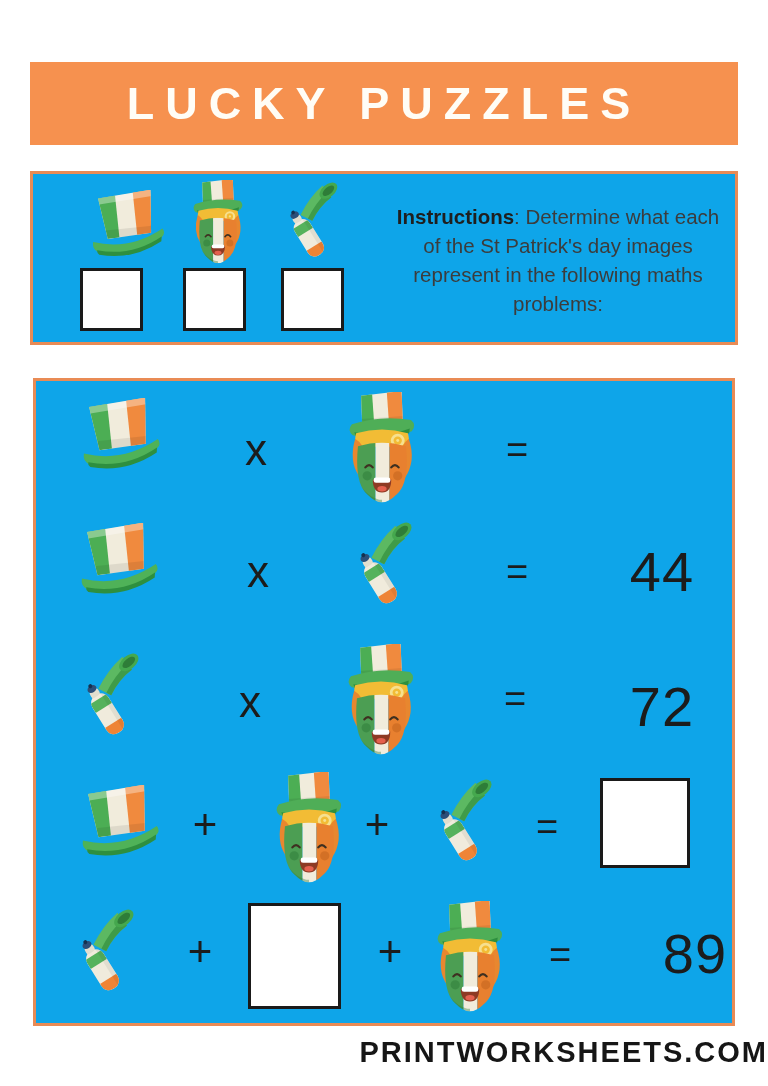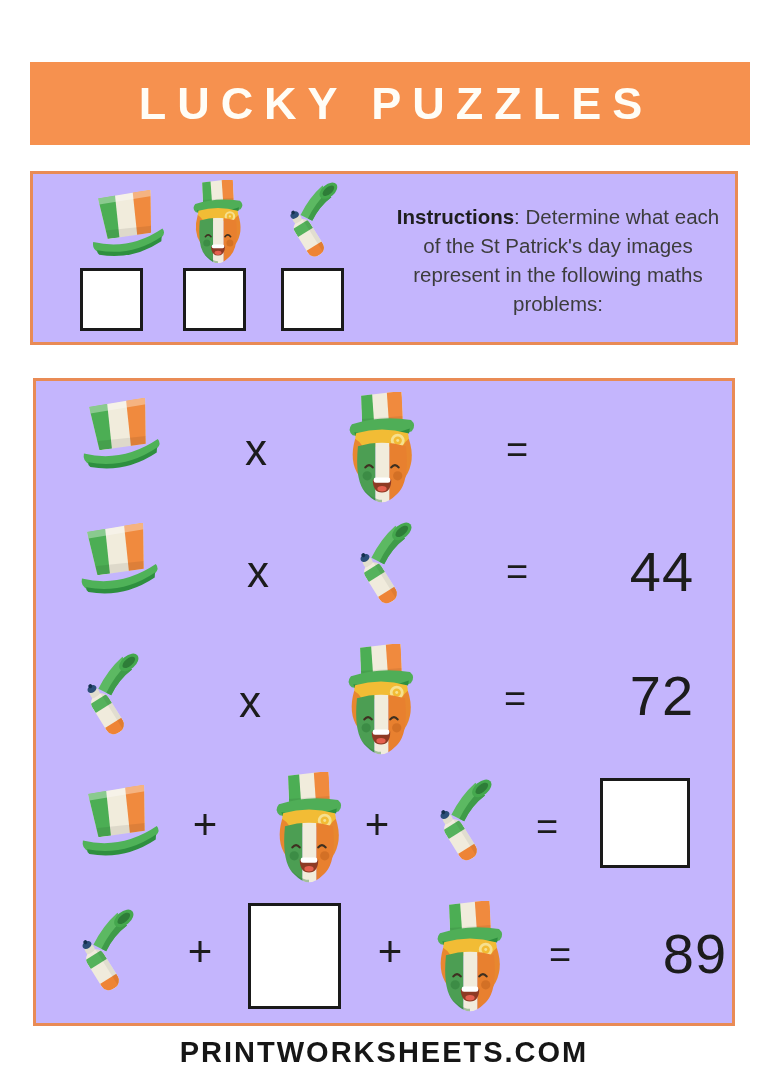--- a/index.html
+++ b/index.html
@@ -1,39 +1,39 @@
 <!DOCTYPE html>
 <html><head>
 <meta charset="utf-8">
 <style>
   html,body{margin:0;padding:0;background:#ffffff;}
   .page{position:relative;width:768px;height:1086px;background:#ffffff;overflow:hidden;
         font-family:"Liberation Sans",sans-serif;}
   
   .banner{position:absolute;left:30px;top:62px;width:708px;height:83px;background:#F6914F;
-          display:flex;align-items:center;justify-content:center;padding-left:12px;}
+          display:flex;align-items:center;justify-content:center;}
   .banner h1{margin:0;color:#FFFDF6;font-size:45px;font-weight:800;letter-spacing:11px;}
   
-  .panel{position:absolute;background:#c4b5fd;border:3px solid #E98B55;}
+  .panel{position:absolute;background:#0ea5e9;border:3px solid #E98B55;}
   .instructions{left:30px;top:171px;width:702px;height:168px;}
   .main{left:33px;top:378px;width:696px;height:642px;}
   .icon{position:absolute;}
   .blank{position:absolute;border:3px solid #1A1A1A;background:#ffffff;}
   
   .instr-text{position:absolute;left:356px;top:28px;width:338px;text-align:center;
               font-size:20.5px;line-height:29px;color:#3C3C3C;}
   .instr-text b{color:#1F1F1F;font-weight:700;}
   
   .op,.answer{position:absolute;transform:translate(-50%,-50%);color:#1C1C1C;white-space:nowrap;}
   .times{font-size:44px;font-weight:400;}
   .plus{font-size:42px;font-weight:400;}
   .eq{font-size:38px;font-weight:500;}
   .answer{font-size:56px;font-weight:400;letter-spacing:1px;}
   
-  .footer{position:absolute;left:0;top:1036px;width:768px;text-align:center;
+  .footer{position:absolute;left:0;top:1036px;width:768px;text-align:right;
           font-size:29px;font-weight:800;letter-spacing:2px;color:#161616;}
 </style>
 </head>
 <body>
 
 <svg style="position:absolute;width:0;height:0" aria-hidden="true">
   <defs>
 
     <symbol id="icon-hat" viewBox="0 0 100 96">
       <g transform="rotate(-6 50 48)">
@@ -156,21 +156,21 @@
     <span class="answer" style="left:626px;top:190px">44</span>
 
     <svg class="icon" style="left:40px;top:269px;width:72px;height:92px">
         <use href="#icon-horn"></use>
       </svg>
     <span class="op times" style="left:214px;top:321px">x</span>
     <svg class="icon" style="left:308px;top:263px;width:74px;height:112px">
         <use href="#icon-face"></use>
       </svg>
     <span class="op eq" style="left:479px;top:318px">=</span>
-    <span class="answer" style="left:626px;top:314px">72</span>
+    <span class="answer" style="left:626px;top:325px">72</span>
 
     <svg class="icon" style="left:40px;top:404px;width:86px;height:80px">
         <use href="#icon-hat"></use>
       </svg>
     <span class="op plus" style="left:169px;top:444px">+</span>
     <svg class="icon" style="left:236px;top:391px;width:74px;height:112px">
         <use href="#icon-face"></use>
       </svg>
     <span class="op plus" style="left:341px;top:444px">+</span>
     <svg class="icon" style="left:393px;top:395px;width:72px;height:92px">

